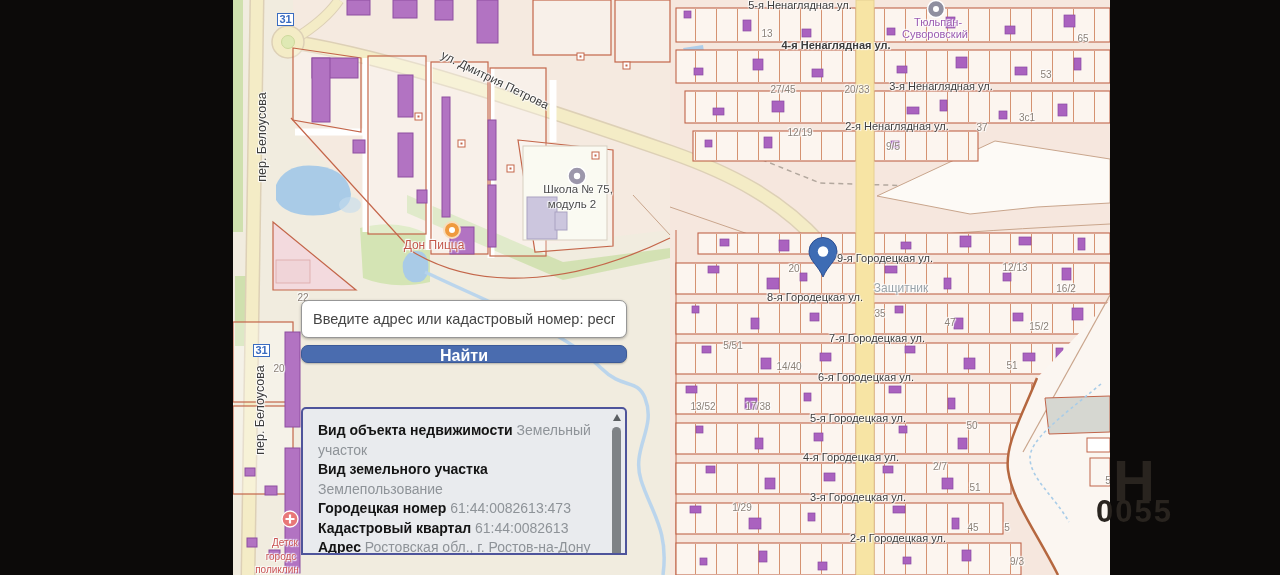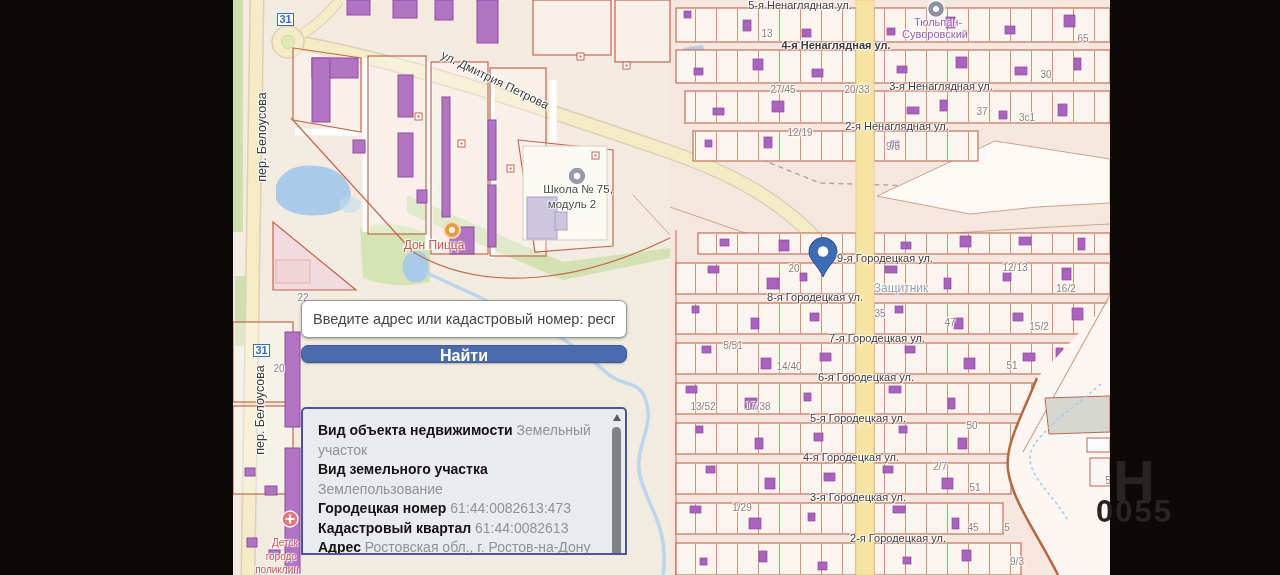--- a/index.html
+++ b/index.html
@@ -356,24 +356,24 @@
         <span class="mlabel poi-purple" style="left: 705px; top: 22px;">Тюльпан-</span>
         <span class="mlabel poi-purple" style="left: 702px; top: 34px;">Суворовский</span>
         <span class="mlabel poi-dark" style="left: 345px; top: 189px;">Школа № 75,</span>
         <span class="mlabel poi-dark" style="left: 339px; top: 204px;">модуль 2</span>
         <span class="mlabel poi-red" style="left: 201px; top: 245px;">Дон Пицца</span>
         <span class="mlabel poi-med" style="left: 52px; top: 542px;">Детск</span>
         <span class="mlabel poi-med" style="left: 48px; top: 556px;">городс</span>
         <span class="mlabel poi-med" style="left: 44px; top: 569px;">поликлин</span>
         <span class="mlabel pnum" style="left: 534px; top: 33px;">13</span>
         <span class="mlabel pnum" style="left: 850px; top: 38px;">65</span>
-        <span class="mlabel pnum" style="left: 813px; top: 74px;">30</span>
+        <span class="mlabel pnum" style="left: 813px; top: 74px;">53</span>
         <span class="mlabel pnum" style="left: 550px; top: 89px;">27/45</span>
         <span class="mlabel pnum" style="left: 624px; top: 89px;">20/33</span>
-        <span class="mlabel pnum" style="left: 749px; top: 111px;">37</span>
+        <span class="mlabel pnum" style="left: 749px; top: 127px;">37</span>
         <span class="mlabel pnum" style="left: 794px; top: 117px;">3с1</span>
         <span class="mlabel pnum" style="left: 567px; top: 132px;">12/19</span>
         <span class="mlabel pnum" style="left: 660px; top: 146px;">9/5</span>
         <span class="mlabel pnum" style="left: 561px; top: 268px;">20</span>
         <span class="mlabel pnum" style="left: 782px; top: 267px;">12/13</span>
         <span class="mlabel pnum" style="left: 833px; top: 288px;">16/2</span>
         <span class="mlabel pnum" style="left: 647px; top: 313px;">35</span>
         <span class="mlabel pnum" style="left: 717px; top: 322px;">47</span>
         <span class="mlabel pnum" style="left: 806px; top: 326px;">15/2</span>
         <span class="mlabel pnum" style="left: 500px; top: 345px;">5/51</span>

